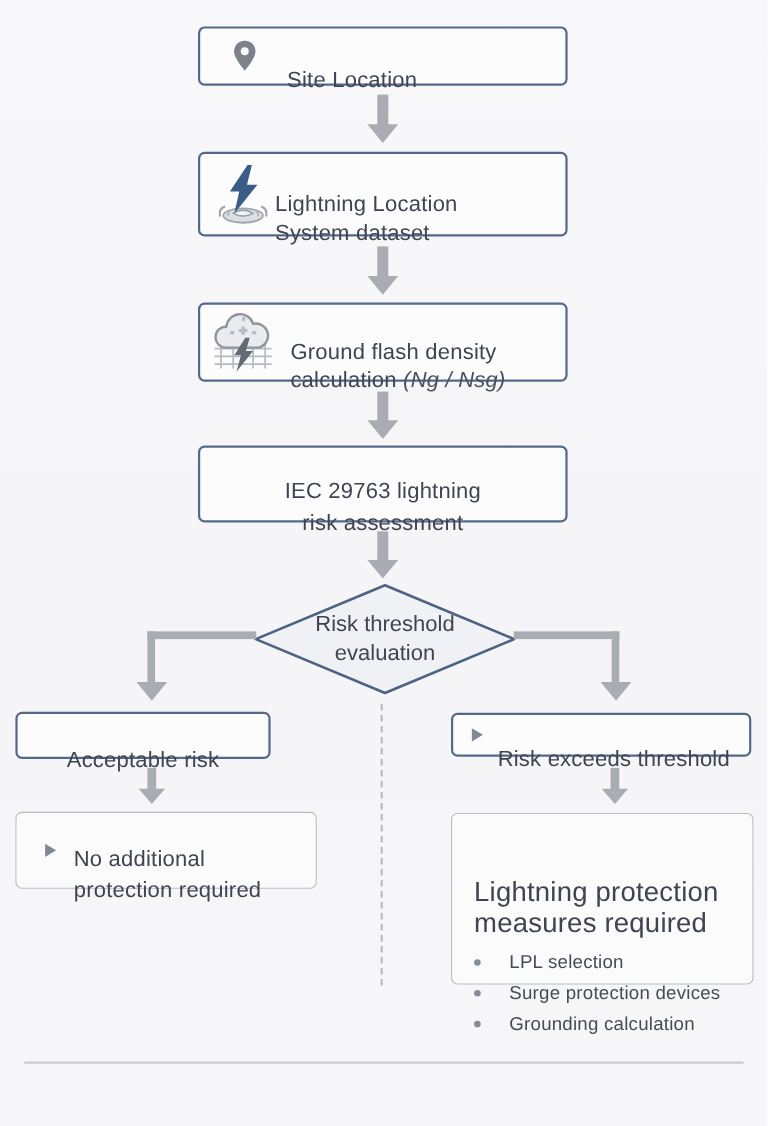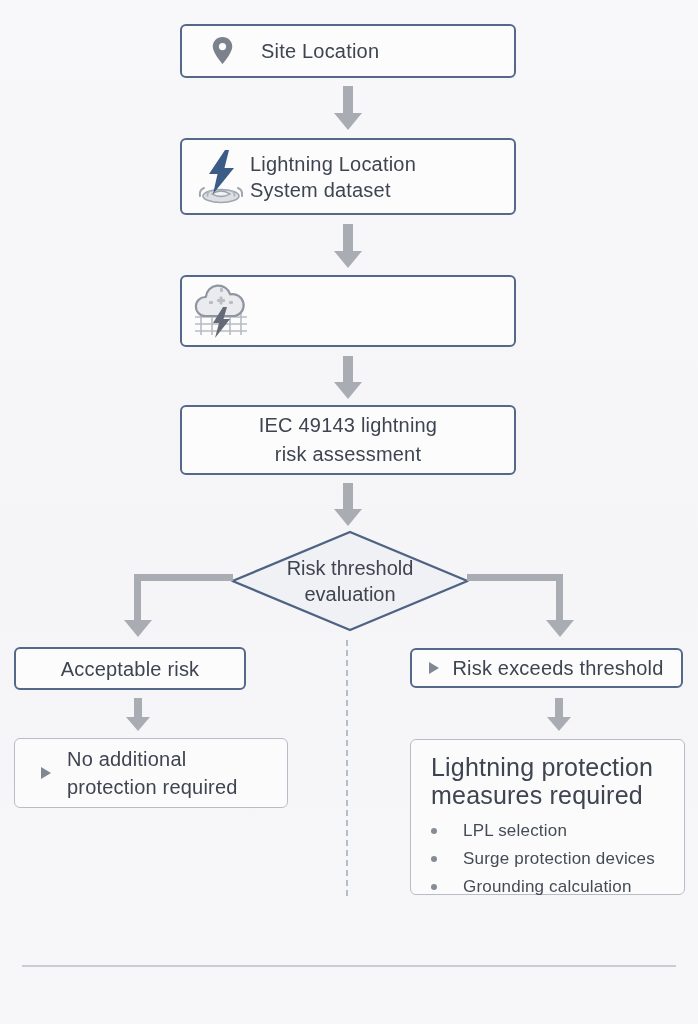--- a/index.html
+++ b/index.html
@@ -21,21 +21,21 @@
     display: flex;
     align-items: center;
     font-size: 20px;
     letter-spacing: 0.2px;
     color: #3e4450;
   }
   .box.outcome {
     border: 1.5px solid #b8bdc5;
     background: #fbfbfc;
   }
-  .lbl { line-height: 26px; }
+  .lbl { line-height: 26px; margin-top: 44px; }
   .centered { justify-content: center; text-align: center; }
   .mathit { font-style: italic; color: #4a505c; }
   
   .shaft { position: absolute; background: #a9adb3; }
   .ahead {
     position: absolute; width: 0; height: 0;
     border-left: 14px solid transparent;
     border-right: 14px solid transparent;
     border-top: 17px solid #a9adb3;
   }
@@ -129,28 +129,33 @@
         <g fill="#b9bec5">
           <rect x="27" y="19" width="8" height="3" rx="1"></rect>
           <rect x="29.5" y="16.5" width="3" height="8" rx="1"></rect>
           <rect x="19" y="21" width="4" height="3" rx="1"></rect>
           <rect x="39" y="21" width="4" height="3" rx="1"></rect>
           <rect x="30" y="8" width="3" height="4" rx="1"></rect>
         </g>
         <path d="M33 27 L23 43 h6 L25 58 L40 39 h-6.5 L37 27 z" fill="#646b76"></path>
       </svg>
     </span>
+    <span class="lbl">
+      <span>Ground flash density</span><br>
+      <span>calculation</span>
+      <span class="mathit">(Ng / Nsg)</span>
+    </span>
   </div>
 
   <div class="shaft" style="left:343px;top:356px;width:10px;height:27px;"></div>
   <div class="ahead" style="left:334px;top:382px;"></div>
 
   <div class="box centered" style="left:180px;top:405px;width:336px;height:70px;">
     <span class="lbl" style="line-height:29px;">
-      <span>IEC 49143 lightning</span><br>
+      <span>IEC 29763 lightning</span><br>
       <span>risk assessment</span>
     </span>
   </div>
 
   <div class="shaft" style="left:343px;top:483px;width:10px;height:27px;"></div>
   <div class="ahead" style="left:334px;top:509px;"></div>
 
   <div class="diamond-wrap">
     <svg width="240" height="102" viewBox="0 0 240 102">
       <polygon points="120,2 237.5,51 120,100 2.5,51" fill="#eff1f4" stroke="#4e6284" stroke-width="2.4" stroke-linejoin="round"></polygon>

